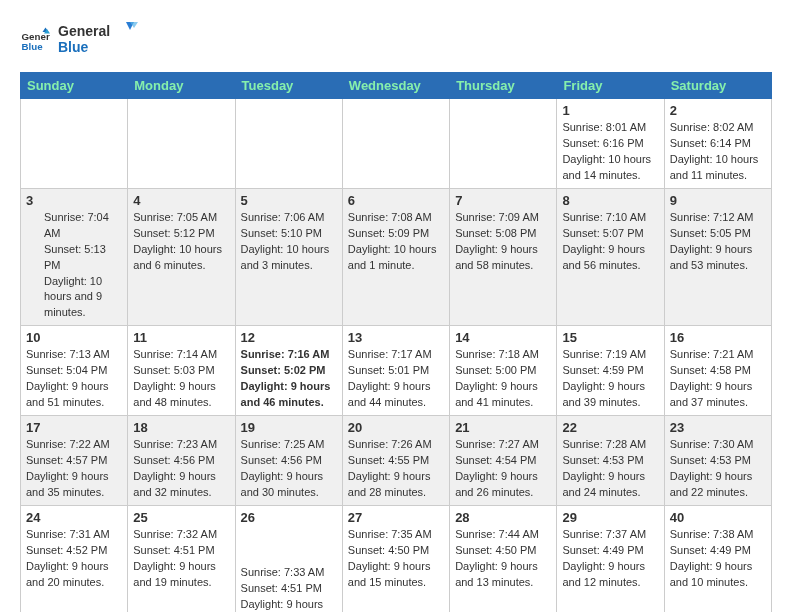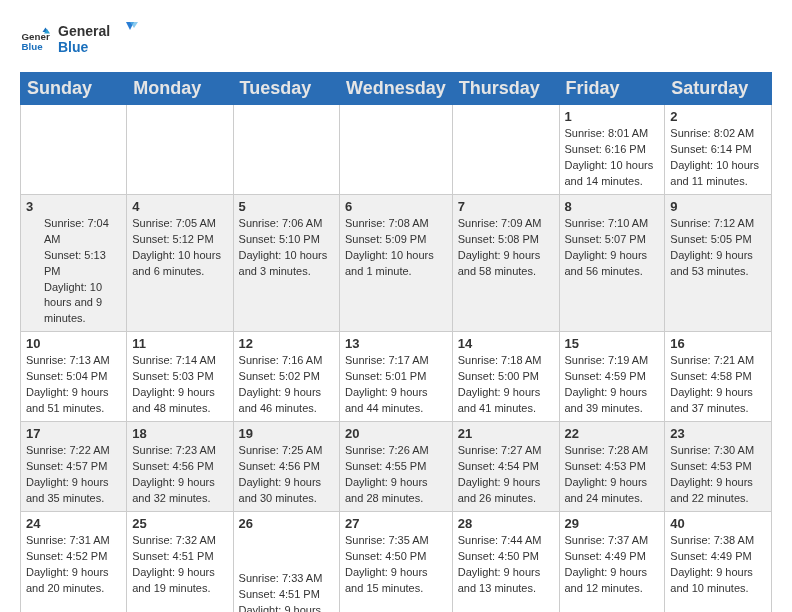--- a/index.html
+++ b/index.html
@@ -37,24 +37,24 @@
       font-size: 16px;
       color: #555;
     }
     .calendar-table {
       width: 100%;
       border-collapse: collapse;
       border: 1px solid #ccc;
     }
     .calendar-table th {
       background-color: #2a6db5;
-      color: #e5e5e5;
+      color: #86efac;
       text-align: left;
       padding: 5px 6px;
-      font-size: 18px;
+      font-size: 13px;
       border: 1px solid #2a6db5;
     }
     .calendar-table td {
       vertical-align: top;
       padding: 4px 5px;
       font-size: 11px;
       border: 1px solid #ccc;
       width: calc(100%/7);
       min-height: 80px;
       color: #333;
@@ -189,21 +189,21 @@
 Daylight: 9 hours and 51 minutes.</div>
         </td>
         <td>
           <span class="day-number">11</span>
           <div class="day-info" style="white-space: pre-line;">Sunrise: 7:14 AM
 Sunset: 5:03 PM
 Daylight: 9 hours and 48 minutes.</div>
         </td>
         <td>
           <span class="day-number">12</span>
-          <div class="day-info" style="white-space: pre-line;">Sunrise: 7:16 AM
+          <div class="day-info" style="white-space: pre-line; font-weight: bold;">Sunrise: 7:16 AM
 Sunset: 5:02 PM
 Daylight: 9 hours and 46 minutes.</div>
         </td>
         <td>
           <span class="day-number">13</span>
           <div class="day-info" style="white-space: pre-line;">Sunrise: 7:17 AM
 Sunset: 5:01 PM
 Daylight: 9 hours and 44 minutes.</div>
         </td>
         <td>

